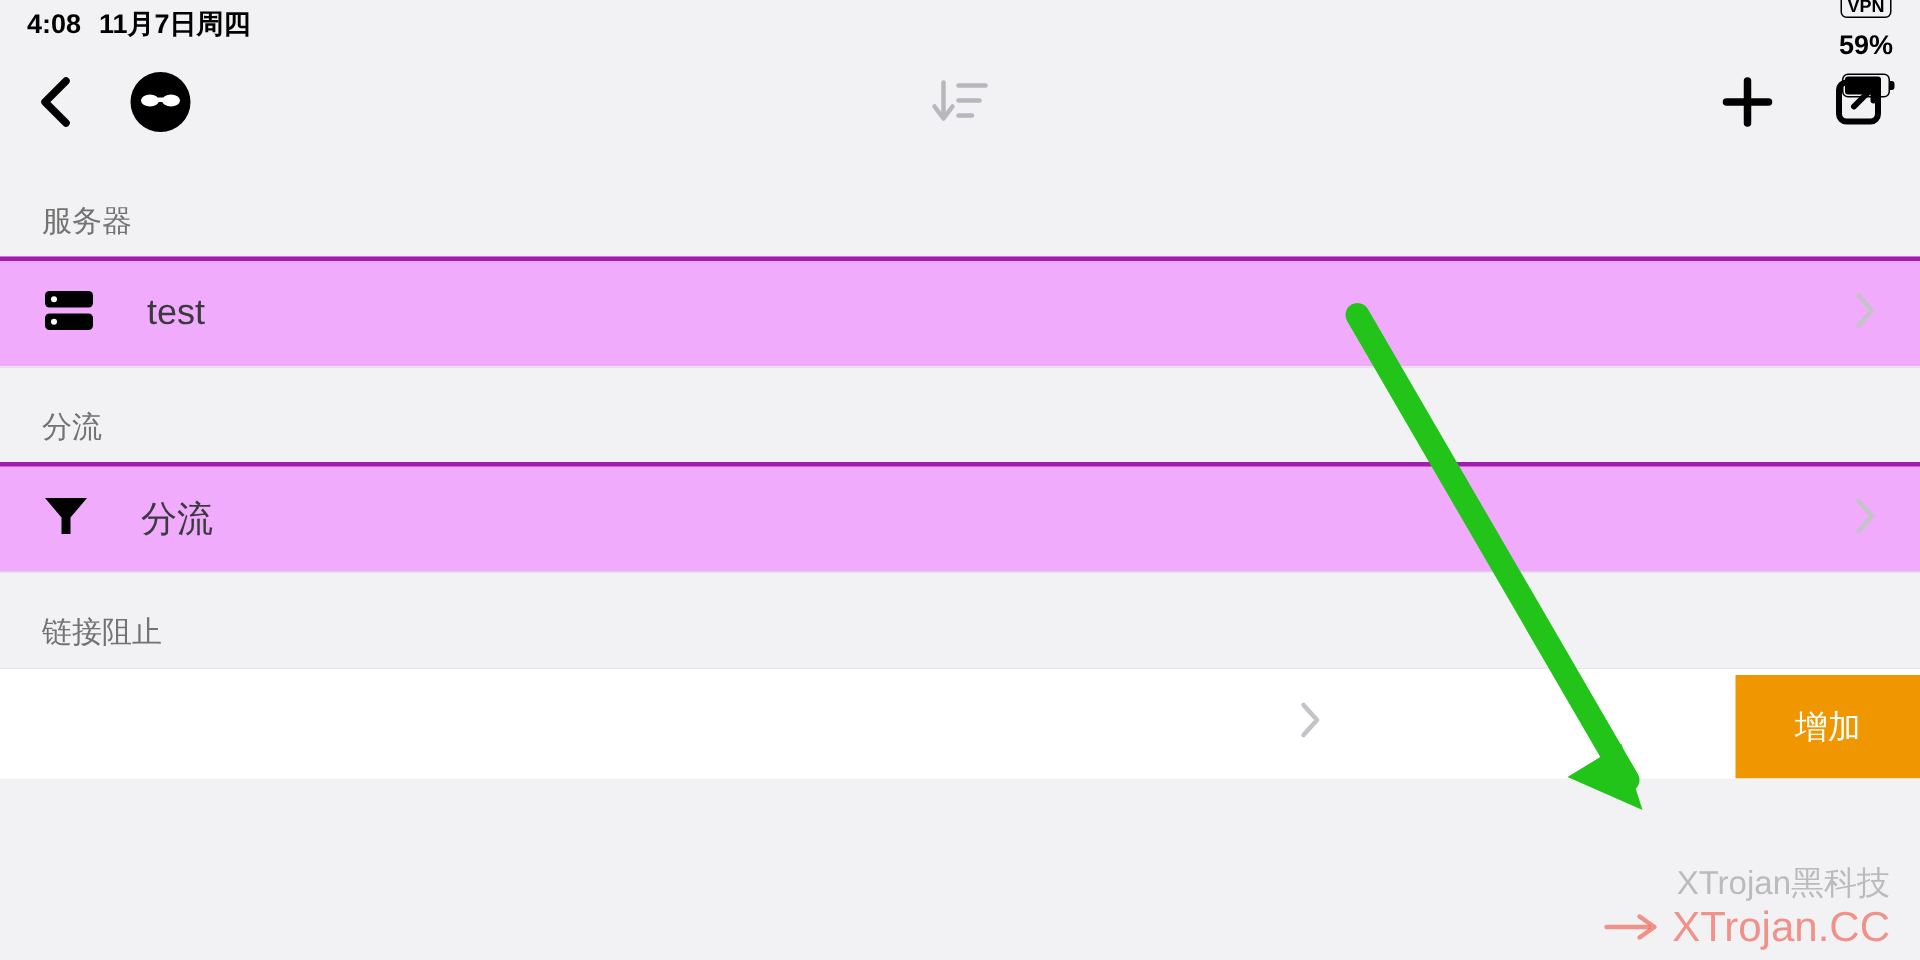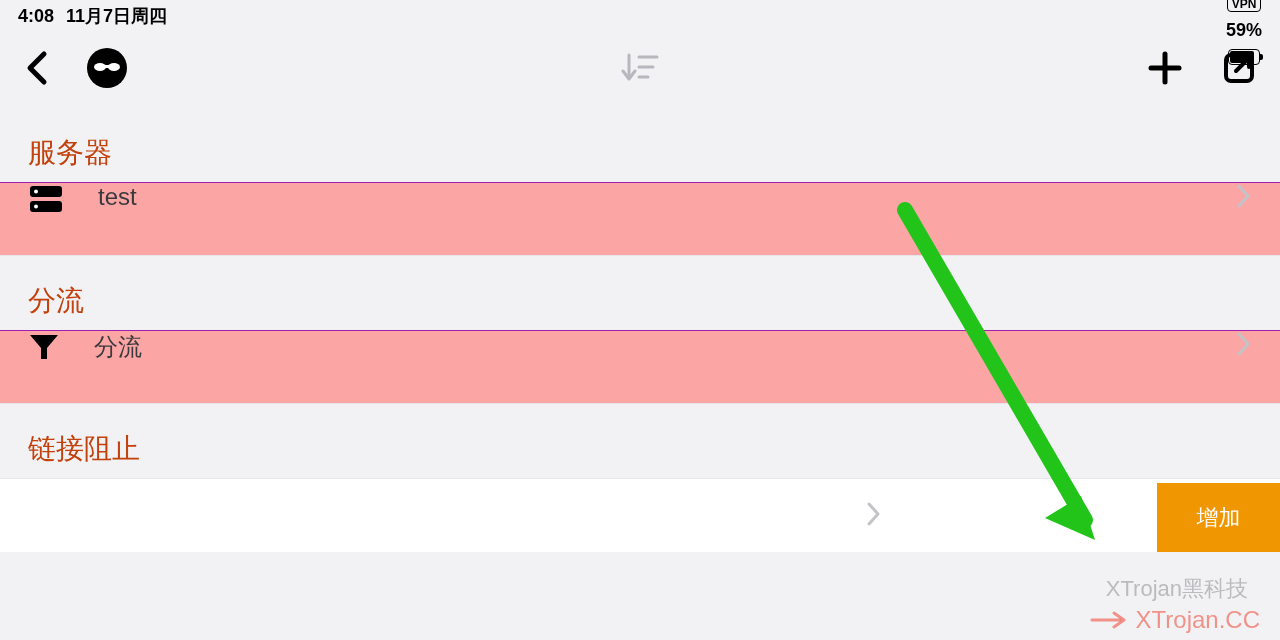--- a/index.html
+++ b/index.html
@@ -44,29 +44,29 @@
     padding: 0 24px;
     background: #f2f2f4;
   }
   .topnav-left { display: flex; align-items: center; gap: 34px; }
   .topnav-right { display: flex; align-items: center; gap: 40px; justify-self: end; }
   .topnav-center { justify-self: center; color: #9a9aa0; }
 
   
   .section-label {
     padding: 26px 28px 10px;
-    font-size: 28px; color: #c2410c;
+    font-size: 20px; color: #737373;
   }
   .row {
-    background: #fca5a5;
+    background: #f0abfc;
     height: 74px;
-    display: flex; align-items: flex-start;
+    display: flex; align-items: center;
     padding: 0 28px;
     gap: 34px;
-    border-top: 1px solid #a21caf;
+    border-top: 3px solid #a21caf;
     border-bottom: 1px solid #e6e6ea;
     position: relative;
   }
   .row .label { font-size: 24px; color: #3a3a3e; }
   .row .chevron {
     margin-left: auto;
     color: #c3c3c8;
   }
 
   
@@ -107,30 +107,30 @@
   .arrow {
     position: absolute;
     left: 895px; top: 200px;
     pointer-events: none;
     z-index: 50;
   }
 
   
   .wm1 {
     position: absolute;
-    right: 32px; bottom: 36px;
+    right: 20px; bottom: 36px;
     font-size: 22px; color: rgba(120,120,125,0.45);
     font-weight: 500;
     pointer-events: none;
     z-index: 60;
   }
   .wm2 {
     position: absolute;
     right: 20px; bottom: 6px;
-    font-size: 24px; color: rgba(238,68,50,0.55);
+    font-size: 28px; color: rgba(238,68,50,0.55);
     font-weight: 500;
     display: flex; align-items: center; gap: 6px;
     pointer-events: none;
     z-index: 60;
   }
 </style>
 </head>
 <body>
 
 <div class="status-bar">

